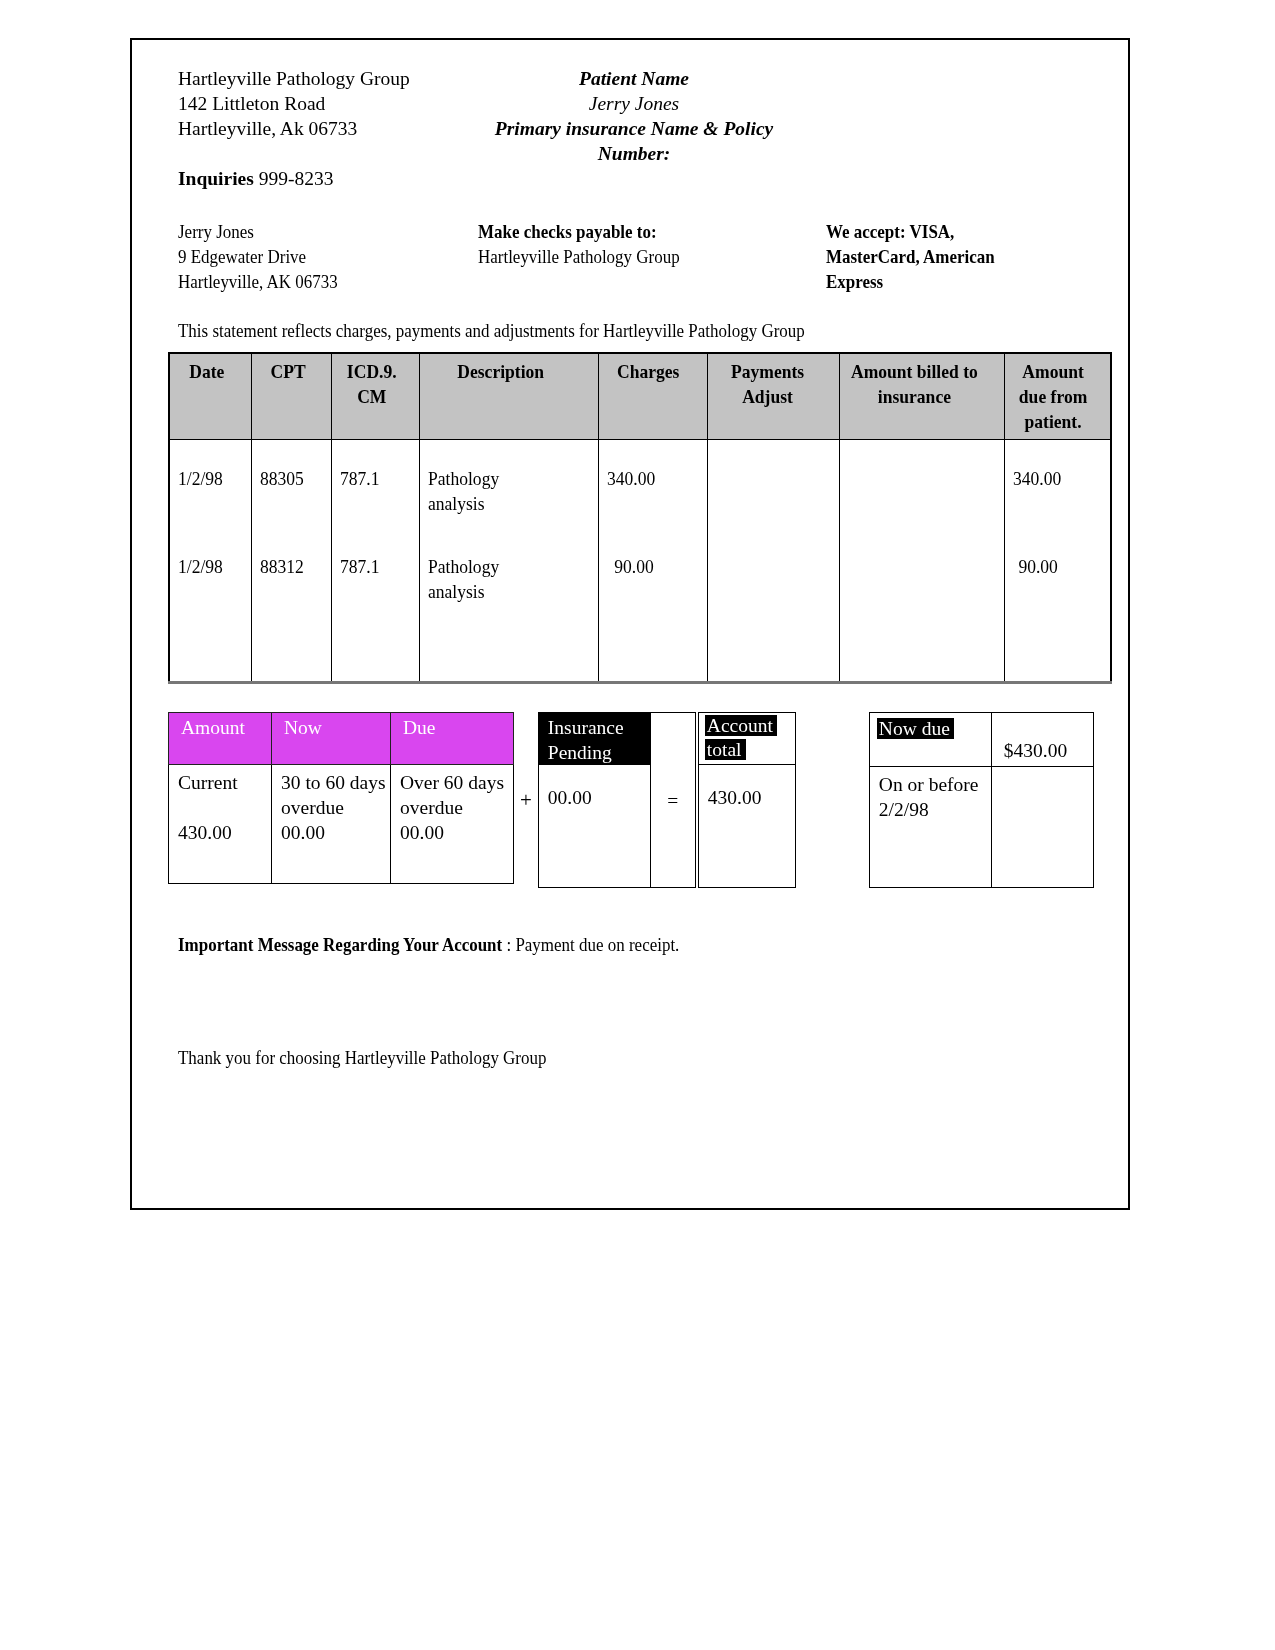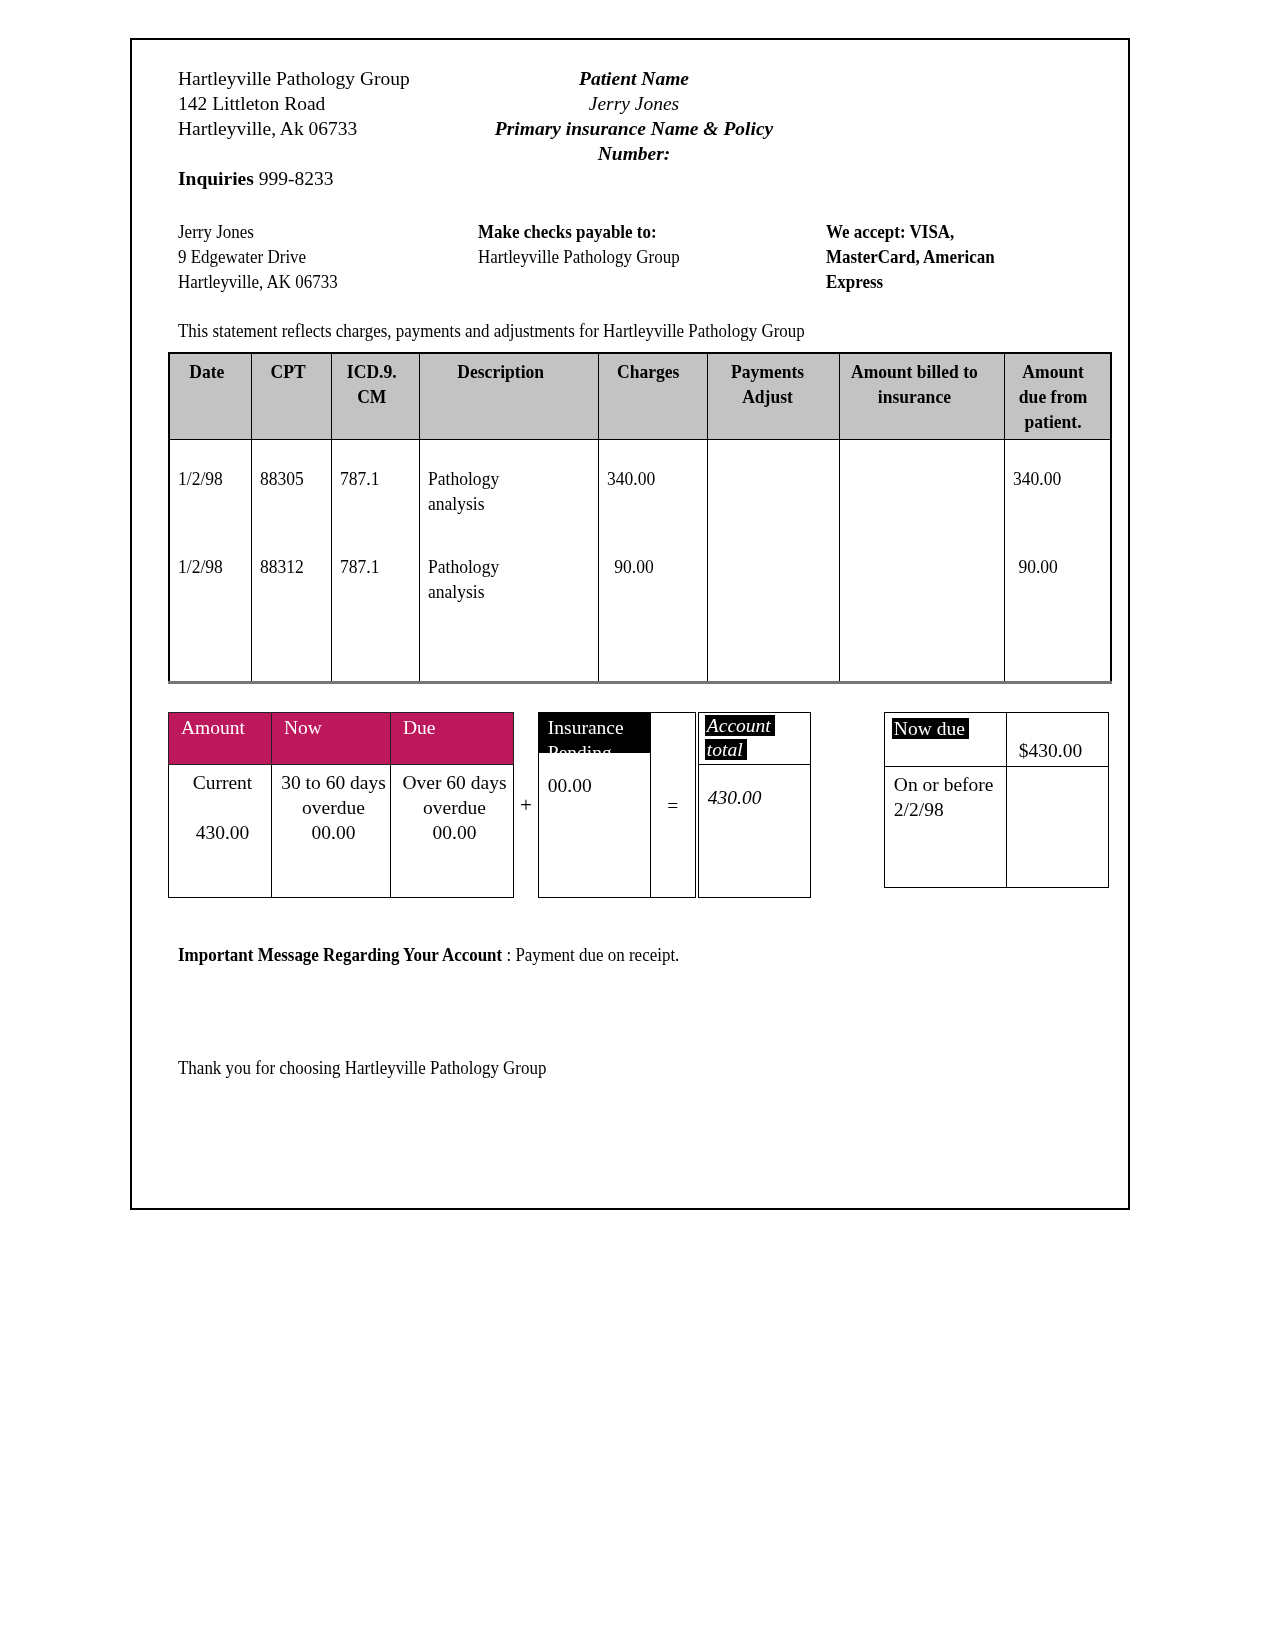--- a/index.html
+++ b/index.html
@@ -48,32 +48,32 @@
   table.charges td { height: 243px; padding: 26px 6px 0 8px; }
   table.charges th > div, table.charges td > div { transform: scaleX(0.9); transform-origin: 0 0; white-space: pre-line; }
   .entry-1 { min-height: 88px; }
   .desc-text { max-width: 125px; }
 
   
   .summary-row { display: flex; align-items: flex-start; margin-top: 28px; }
   .op-sign { font-size: 21px; align-self: center; padding: 0 6px; }
 
   table.aging { border-collapse: collapse; table-layout: fixed; width: 345px; border: 1.5px solid #000; }
-  table.aging th { background:#be185d; color:#fff; font-weight: normal; text-align:left;
+  table.aging th { background:#d946ef; color:#fff; font-weight: normal; text-align:left;
      height: 52px; vertical-align: top; padding: 2px 2px 2px 12px; border: 1px solid #222; }
-  table.aging td { border: 1.5px solid #000; height: 133px; vertical-align: top;
-     padding: 5px 4px 5px 9px; white-space: pre-line; text-align: center; }
+  table.aging td { border: 1.5px solid #000; height: 119px; vertical-align: top;
+     padding: 5px 4px 5px 9px; white-space: pre-line; }
 
   .ins-box { width: 158px; border: 1.5px solid #000; display: flex; align-self: stretch; min-height: 175px; }
   .ins-main { width: 112px; border-right: 1.5px solid #000; }
-  .ins-head { background:#000; color:#fff; height: 40px; padding: 2px 2px 2px 9px; }
+  .ins-head { background:#000; color:#fff; height: 52px; padding: 2px 2px 2px 9px; }
   .ins-value { padding: 20px 0 0 9px; }
   .eq-cell { flex: 1; display: flex; align-items: center; justify-content: center; }
 
-  .acct-box { width: 113px; border: 1.5px solid #000; align-self: stretch; min-height: 175px; font-style: italic; }
+  .acct-box { width: 98px; border: 1.5px solid #000; align-self: stretch; min-height: 175px; }
   .acct-head { border-bottom: 1.5px solid #000; height: 52px; padding: 1px 4px 0 6px; line-height: 24px; }
   .hl { background:#000; color:#fff; padding: 0 4px 0 2px; }
   .acct-value { padding: 20px 0 0 9px; }
 
   .now-due-wrap { margin-left: 73px; border-radius: 31px; }
   table.nowdue { border-collapse: collapse; table-layout: fixed; width: 224px; border: 1.5px solid #000; }
   table.nowdue td { border: 1.5px solid #000; }
   .nd-head-cell { height: 54px; vertical-align: top; padding: 3px 4px 0 7px; }
   .nd-amt-cell { height: 54px; vertical-align: bottom; padding: 0 4px 3px 12px; }
   .nd-date-cell { height: 121px; vertical-align: top; padding: 5px 4px 0 9px; }

